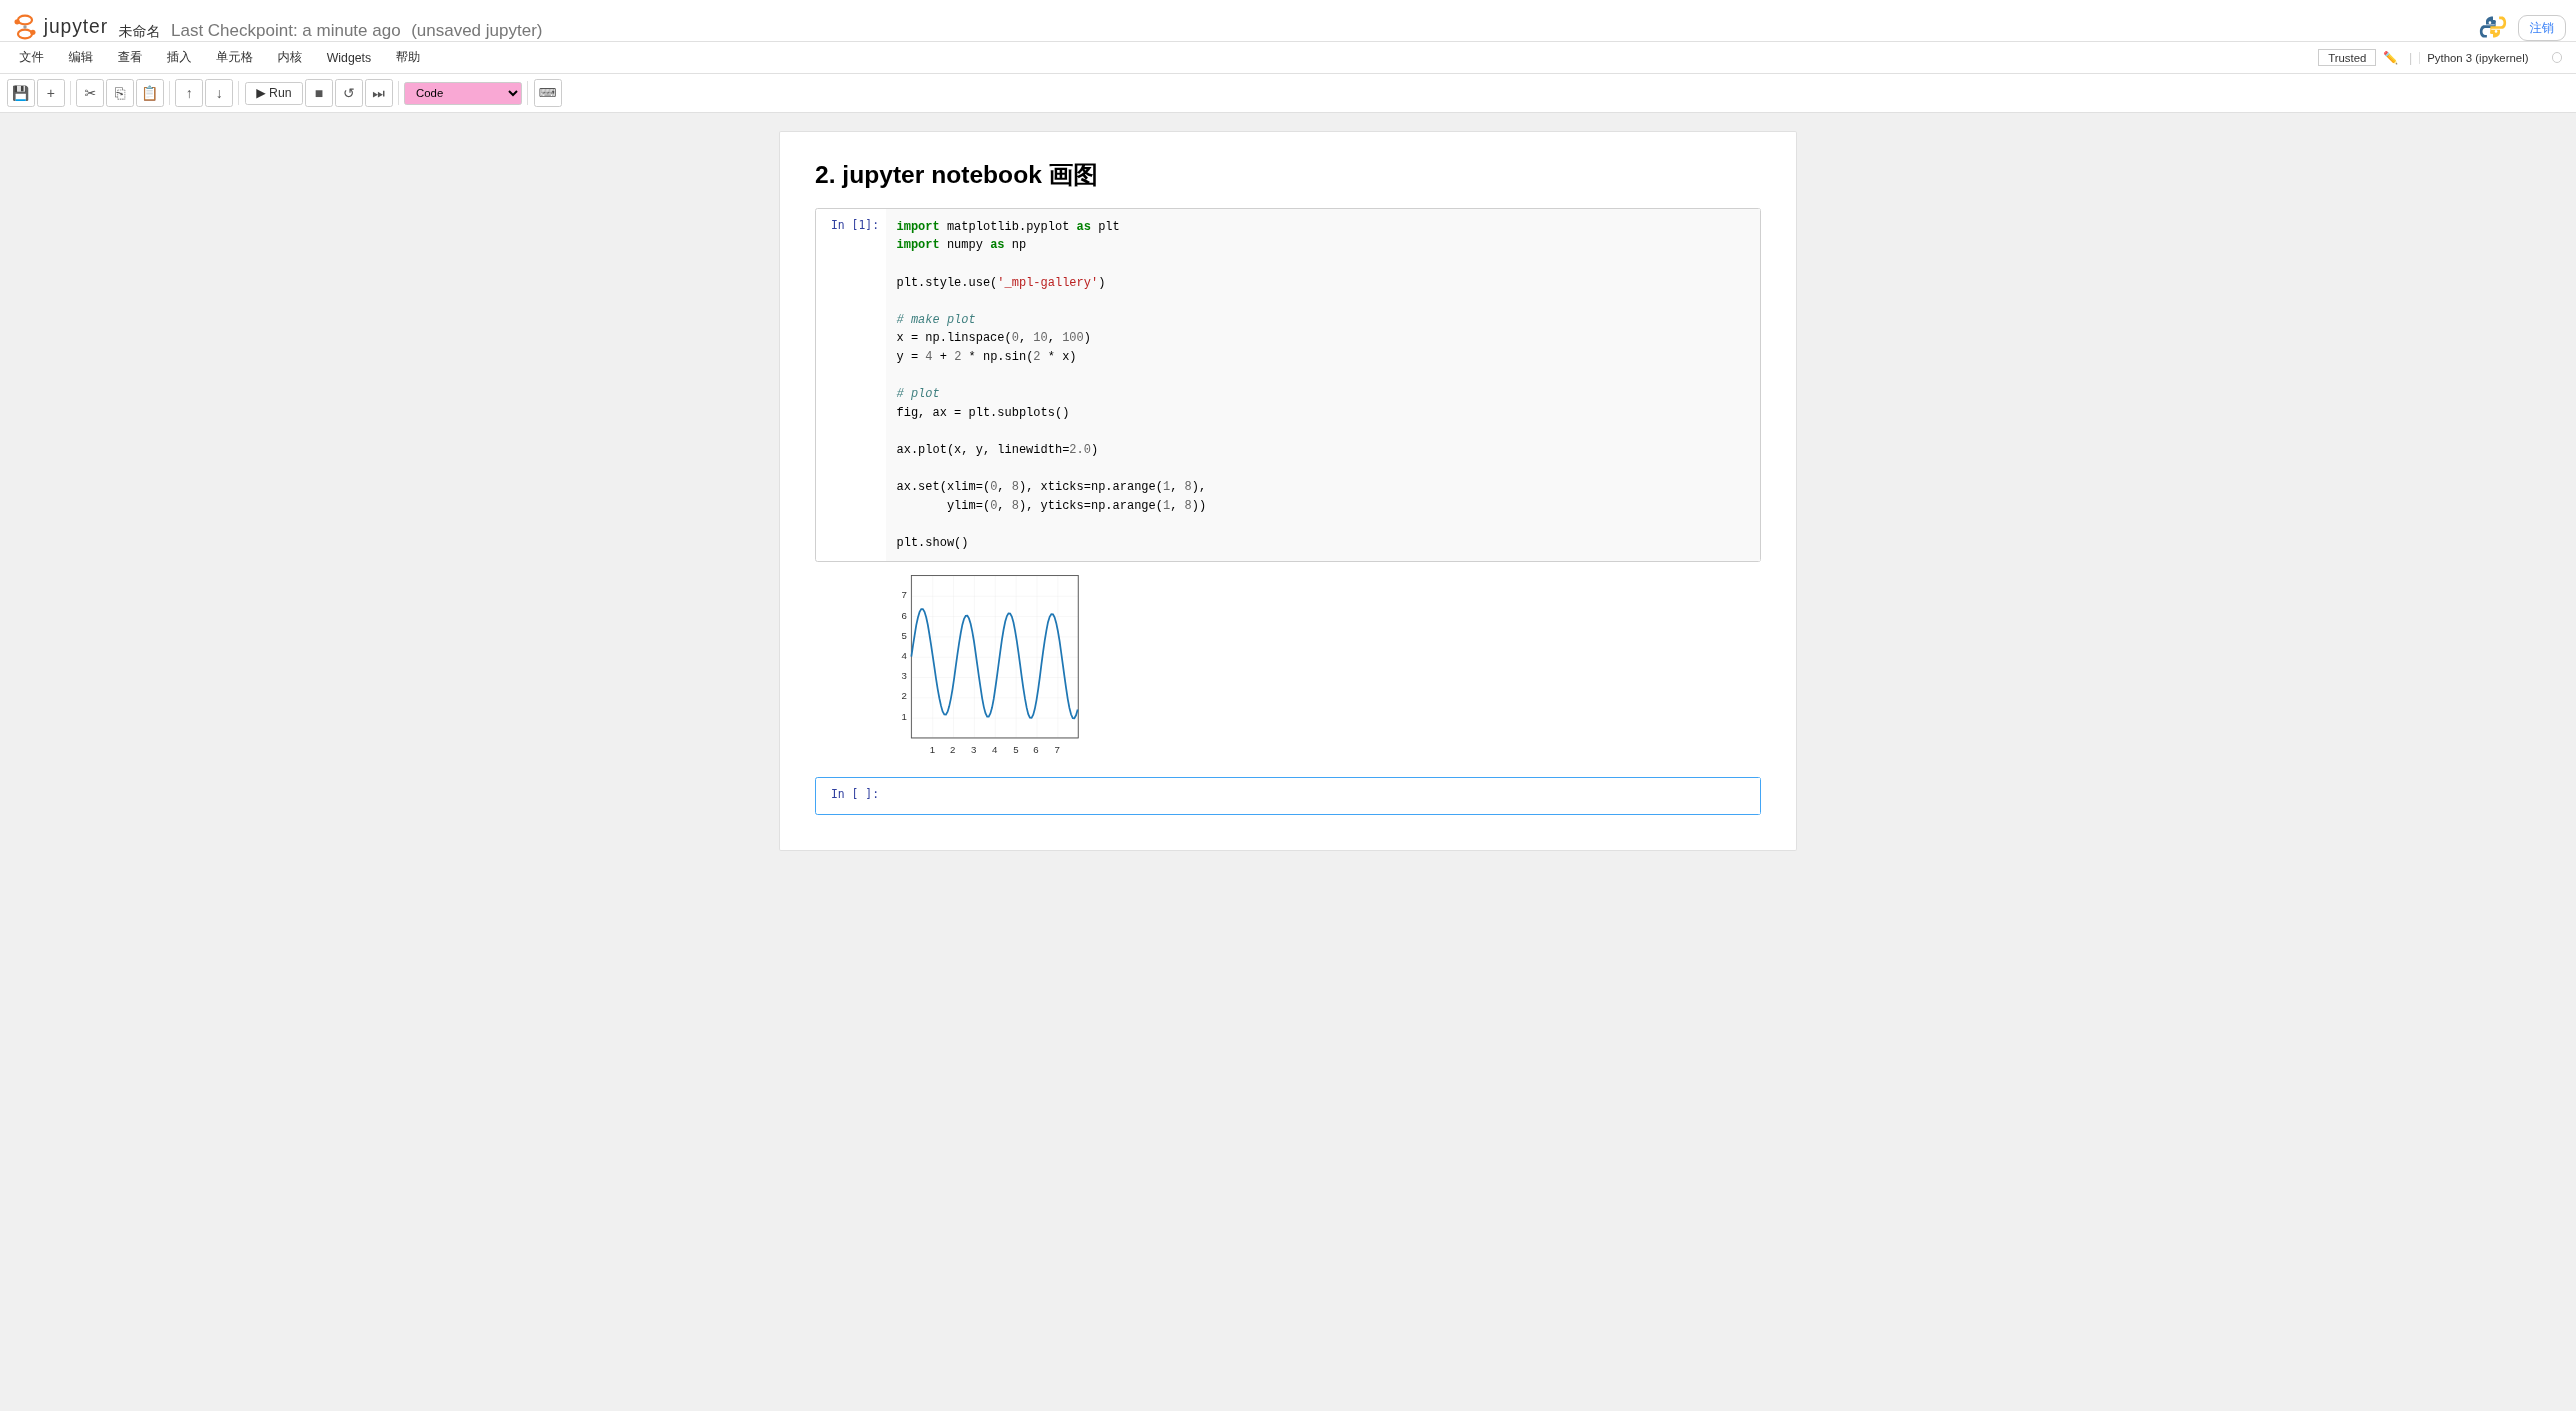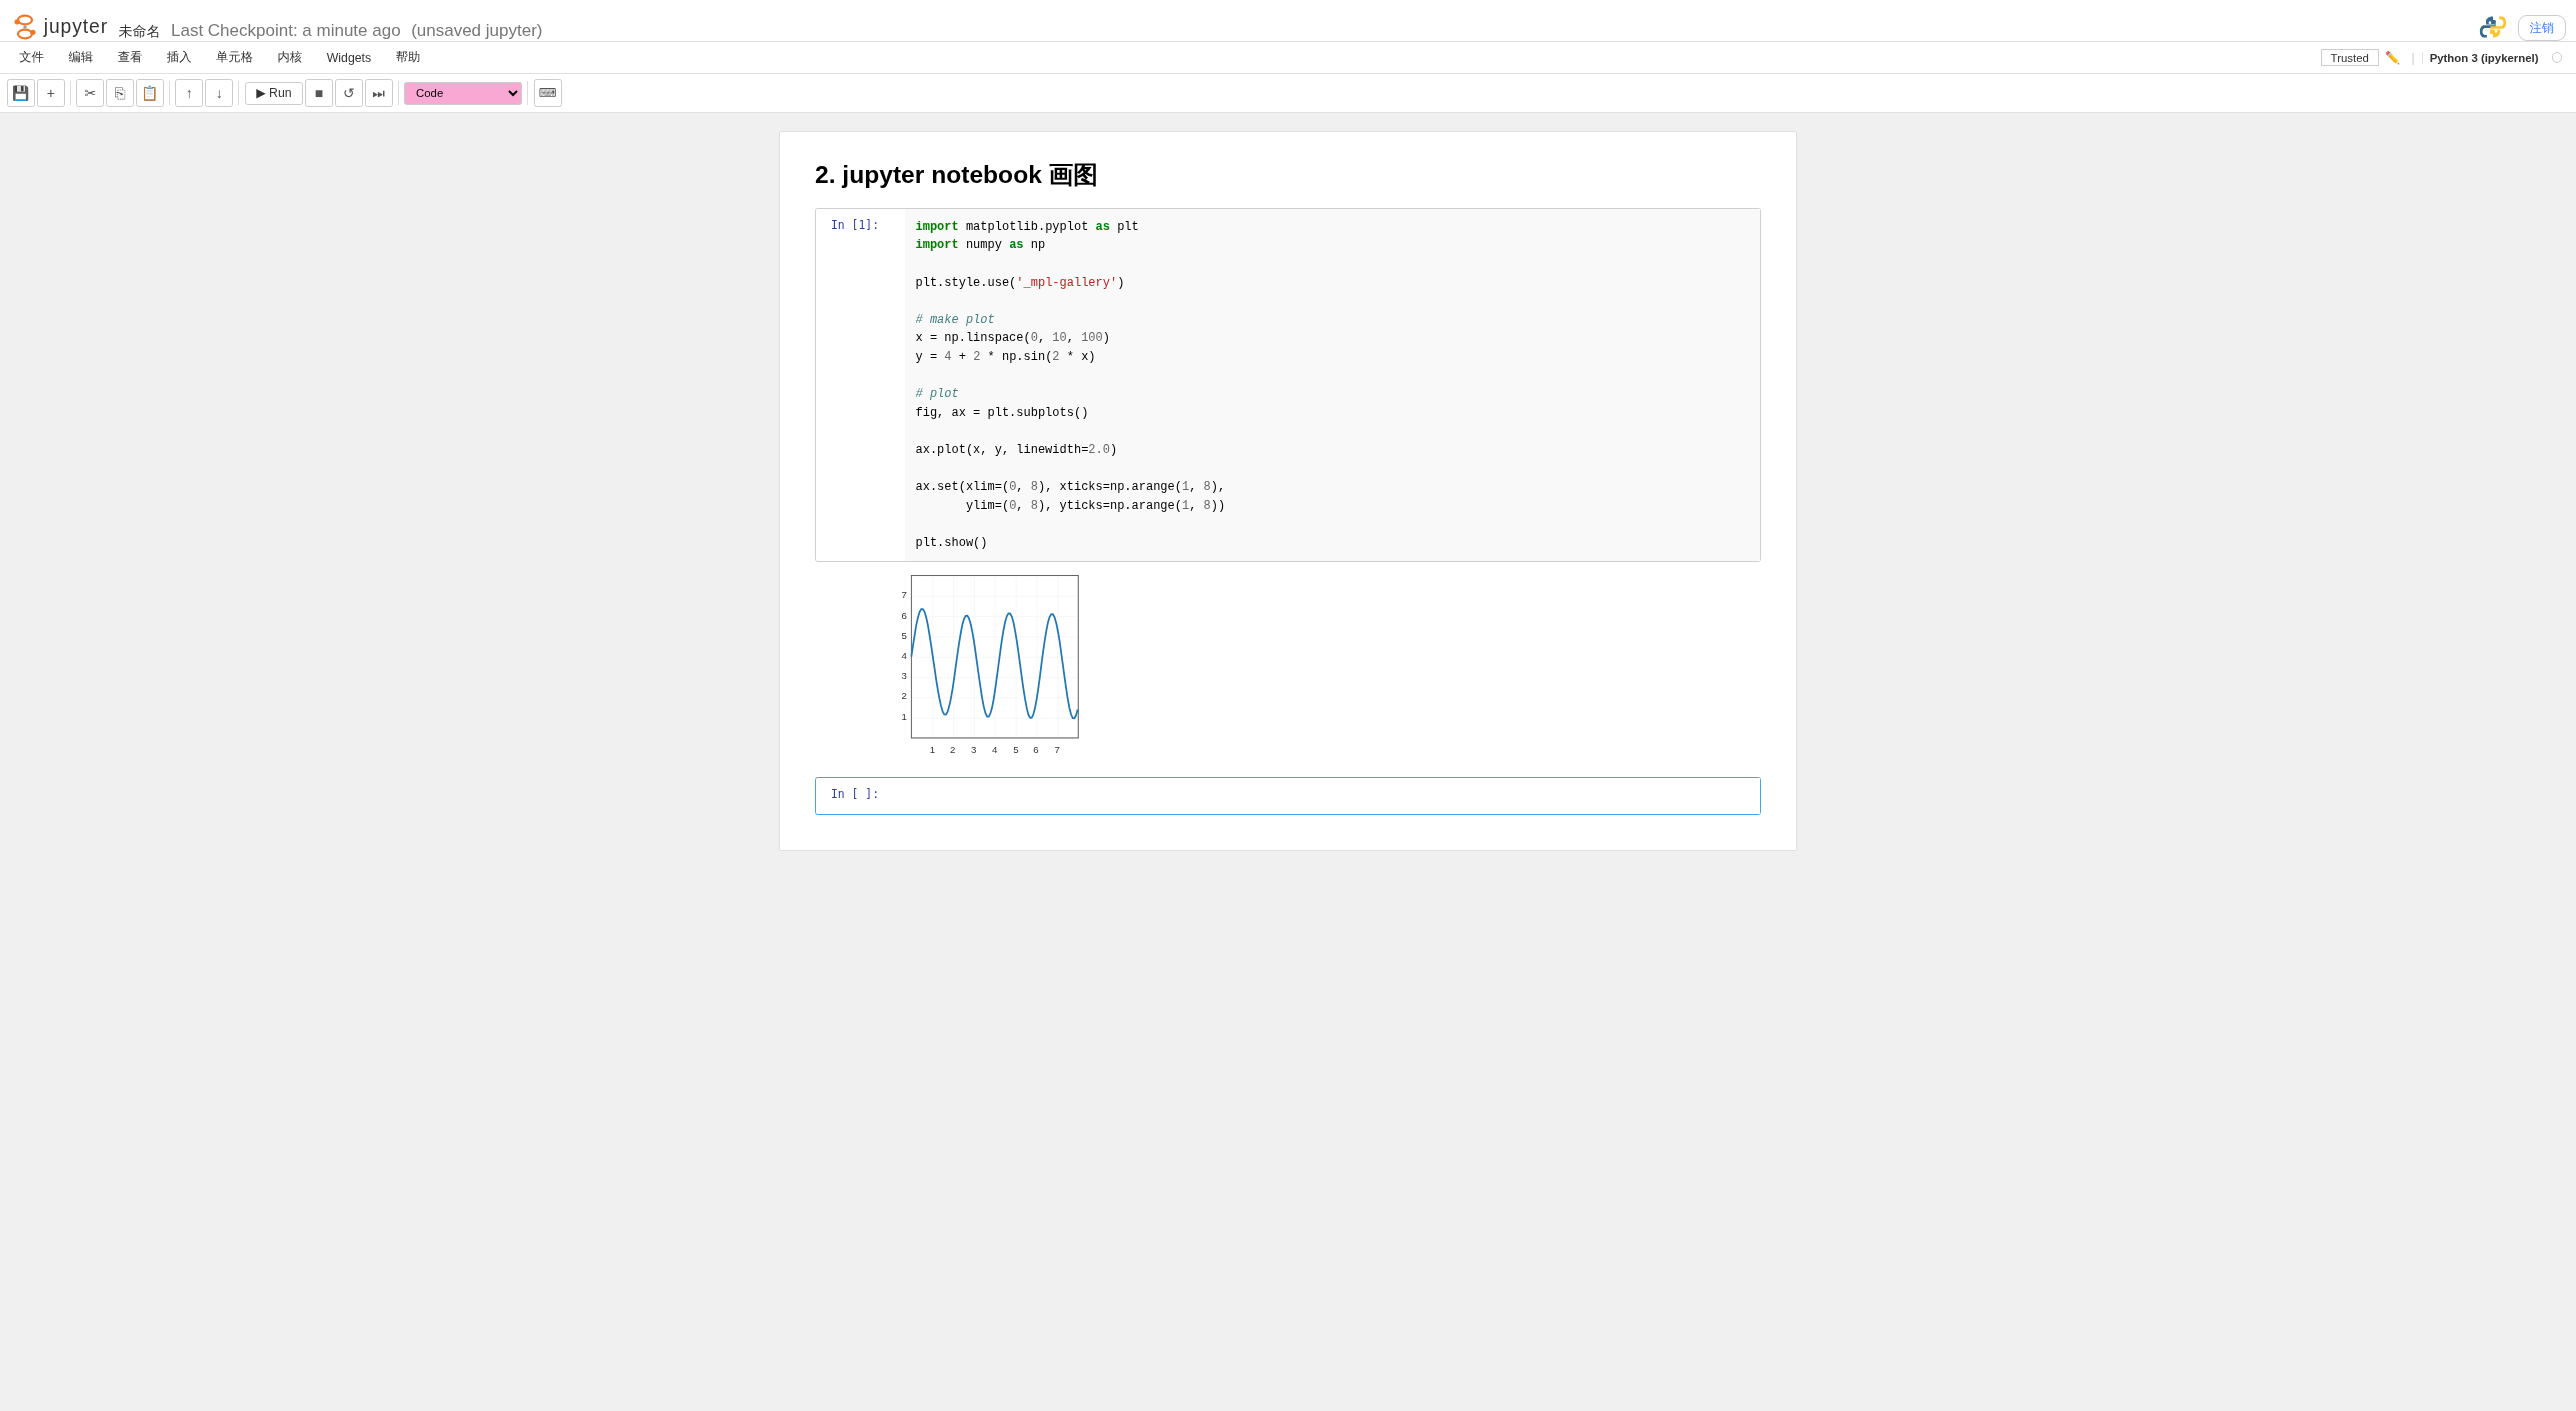--- a/index.html
+++ b/index.html
@@ -38,23 +38,23 @@
     #menubar .menu-item {
       padding: 5.3px 12.3px; cursor: pointer; font-size: 12.3px; color: #333;
     }
     #menubar .spacer { flex: 1; }
     #menubar .trusted-btn {
       border: 0.9px solid #ccc; background: #fff; padding: 1.8px 8.8px;
       border-radius: 0; cursor: pointer; font-size: 11.4px; color: #333;
     }
     #menubar .pencil-icon { padding: 3.5px 7px; cursor: pointer; color: #555; }
     #menubar .kernel-indicator {
-      display: flex; align-items: center; gap: 13px;
+      display: flex; align-items: center; gap: 23px;
       font-size: 11.4px; color: #333; padding: 0 7px;
-      border-left: 0.9px solid #e0e0e0; margin-left: 3.5px; font-weight: bold;
+      border-left: 0.9px solid #e0e0e0; margin-left: 3.5px;
     }
     #menubar .kernel-circle {
       width: 10.5px; height: 10.5px; border-radius: 50%;
       background: #fff; border: 1.8px solid #ccc;
     }
 
     
     #toolbar {
       display: flex; align-items: center;
       background: #fff;
@@ -112,21 +112,20 @@
       color: #000;
     }
 
     
     .code-cell {
       display: flex;
       margin-bottom: 8.8px;
       border: 0.9px solid #cfcfcf;
       border-radius: 2.6px;
       background: #fff;
-      gap: 19px;
     }
     .cell-prompt {
       min-width: 70px;
       padding: 8.8px 7px 8.8px 0;
       text-align: right;
       font-family: monospace;
       font-size: 11.4px;
       color: #303f9f;
       flex-shrink: 0;
     }

